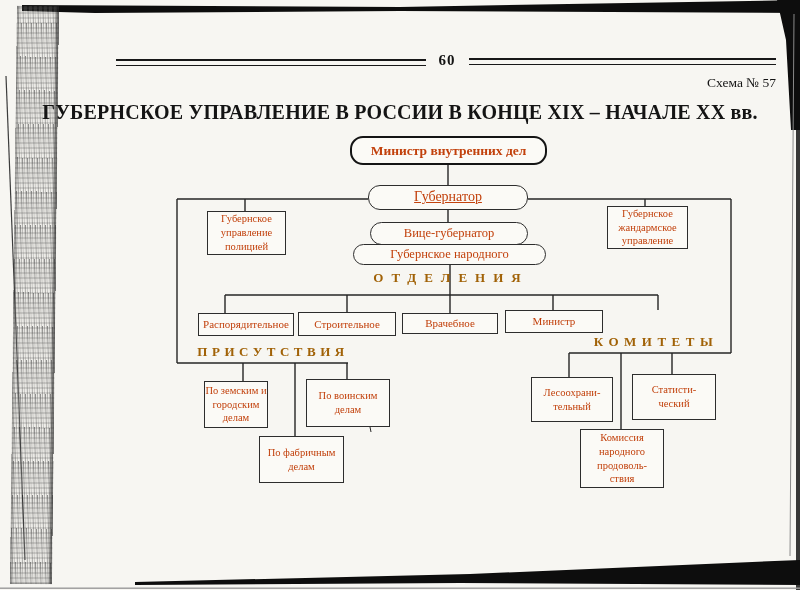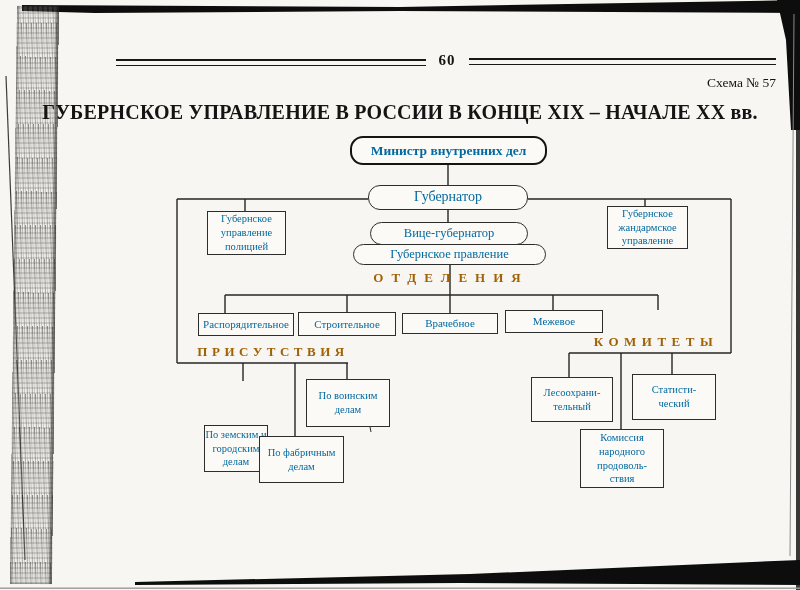--- a/index.html
+++ b/index.html
@@ -30,21 +30,21 @@
     font-weight:bold;font-size:15px;letter-spacing:1px;}
   .scheme-label{position:absolute;left:640px;top:75px;width:136px;text-align:right;font-size:13.5px;}
   .title{position:absolute;left:30px;top:101px;width:740px;text-align:center;
     font-weight:bold;font-size:20px;letter-spacing:.2px;}
   
   .node{
     position:absolute;box-sizing:border-box;
     border:1.3px solid #2d2d2d;background:#fbfaf6;
     display:flex;align-items:center;justify-content:center;
     text-align:center;white-space:pre-line;
-    font-size:10.5px;line-height:1.32;color:#0369a1;
+    font-size:10.5px;line-height:1.32;color:#c2410c;
   }
   .round{border-radius:12px;}
   .minister{border-width:2.6px;border-color:#141414;border-radius:13px;font-weight:bold;font-size:13.5px;}
   .governor{font-size:14px;border-width:1.6px;}
   .mid{font-size:12.5px;}
   .dept{font-size:11px;}
   .grp{
     position:absolute;display:flex;align-items:center;justify-content:center;
     font-weight:bold;font-size:13px;color:#a16207;
   }
@@ -94,39 +94,39 @@
       <path d="M243,363 V381 M295,363 V436 M347,363 V380"></path>
 
       <path d="M569,353 H731"></path>
       <path d="M569,353 V377 M621,353 V429 M672,353 V375"></path>
 
       <path d="M370,427 L371,432" stroke-width="1"></path>
     </g>
   </svg>
 
   <div class="node round minister" style="left:350px;top:136px;width:197px;height:29px;">Министр внутренних дел</div>
-  <div class="node round governor" style="left:368px;top:185px;width:160px;height:25px;">Губернатор</div>
+  <div class="node round governor" style="left:368px;top:185px;width:160px;height:25px;text-decoration:underline;">Губернатор</div>
   <div class="node round mid" style="left:370px;top:222px;width:158px;height:23px;">Вице-губернатор</div>
-  <div class="node round mid" style="left:353px;top:244px;width:193px;height:21px;">Губернское правление</div>
+  <div class="node round mid" style="left:353px;top:244px;width:193px;height:21px;">Губернское народного</div>
 
   <div class="node" style="left:207px;top:211px;width:79px;height:44px;">Губернское
 управление
 полицией</div>
   <div class="node" style="left:607px;top:206px;width:81px;height:43px;">Губернское
 жандармское
 управление</div>
 
   <div class="grp" style="left:343px;top:269px;width:200px;height:17px;letter-spacing:8px;padding-left:8px;">ОТДЕЛЕНИЯ</div>
   <div class="node dept" style="left:198px;top:313px;width:96px;height:23px;">Распорядительное</div>
   <div class="node dept" style="left:298px;top:312px;width:98px;height:24px;">Строительное</div>
   <div class="node dept" style="left:402px;top:313px;width:96px;height:21px;">Врачебное</div>
-  <div class="node dept" style="left:505px;top:310px;width:98px;height:23px;">Межевое</div>
+  <div class="node dept" style="left:505px;top:310px;width:98px;height:23px;">Министр</div>
 
   <div class="grp" style="left:179px;top:343px;width:172px;height:17px;letter-spacing:4.5px;padding-left:8px;">ПРИСУТСТВИЯ</div>
-  <div class="node" style="left:204px;top:381px;width:64px;height:47px;margin-top:44px;">По земским и
+  <div class="node" style="left:204px;top:381px;width:64px;height:47px;">По земским и
 городским
 делам</div>
   <div class="node" style="left:306px;top:379px;width:84px;height:48px;">По воинским
 делам</div>
   <div class="node" style="left:259px;top:436px;width:85px;height:47px;">По фабричным
 делам</div>
 
   <div class="grp" style="left:571px;top:333px;width:160px;height:17px;letter-spacing:5.5px;padding-left:5px;">КОМИТЕТЫ</div>
   <div class="node" style="left:531px;top:377px;width:82px;height:45px;">Лесоохрани-
 тельный</div>

